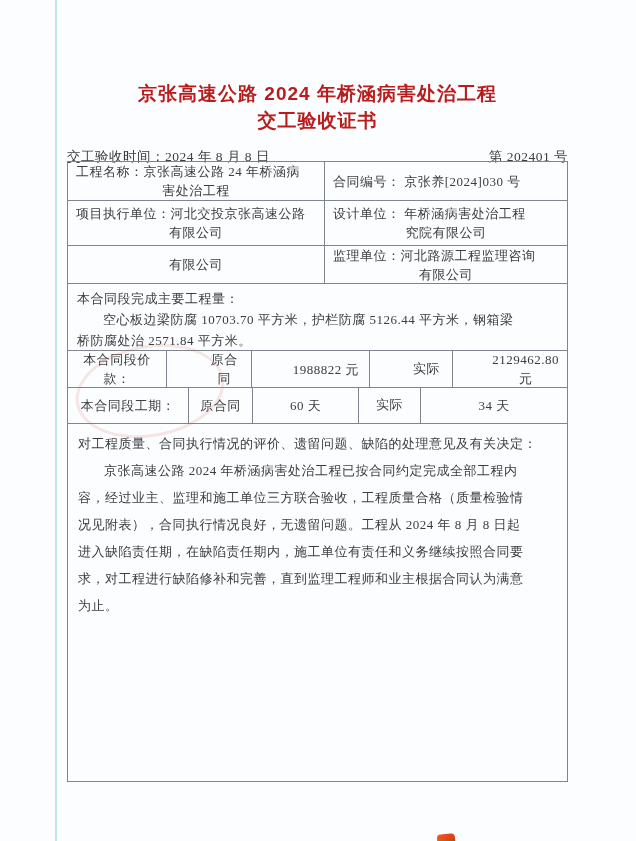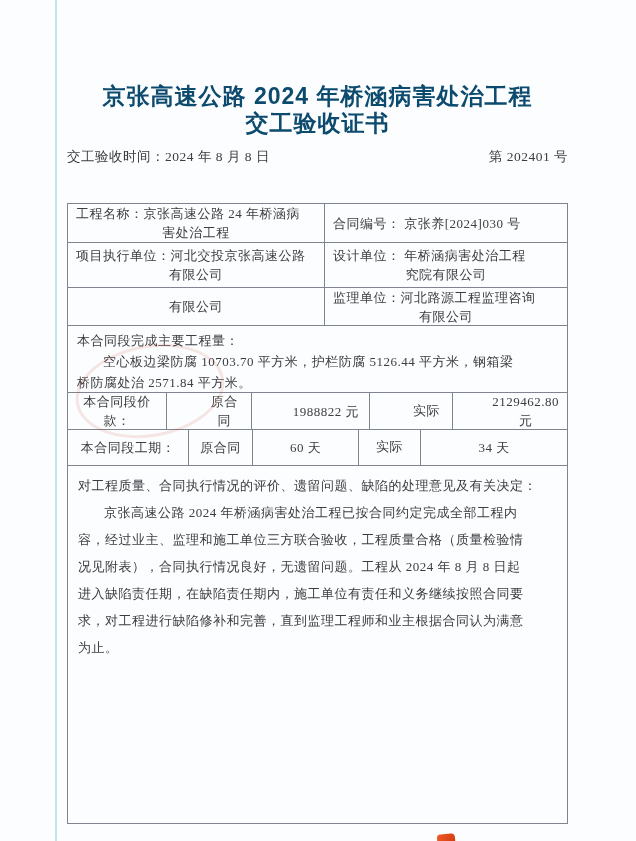--- a/index.html
+++ b/index.html
@@ -17,35 +17,35 @@
     position:absolute; left:55px; top:0; width:2px; height:841px;
     background:rgba(168,217,233,0.75);
   }
   .doc {
     position:absolute; left:67px; top:0; width:501px; height:841px;
   }
   .title {
     position:absolute; left:0; width:501px;
     text-align:center;
     font-family:"Liberation Sans","DejaVu Sans",sans-serif;
-    font-weight:700; color:#0c4a6e;
-    font-size:23px; letter-spacing:1px;
+    font-weight:700; color:#b91c1c;
+    font-size:19px; letter-spacing:1px;
   }
   .title-1 { top:81px; }
   .title-2 { top:108px; }
   .meta {
     position:absolute; left:0; top:145px; width:501px; height:21px;
     display:flex; justify-content:space-between; align-items:flex-end;
     font-size:13.5px; letter-spacing:0.5px;
   }
   .tbl {
     position:absolute; left:0; top:161px; width:501px; height:621px;
     border:1px solid #7e858e;
     display:flex; flex-direction:column;
-    font-size:13px; letter-spacing:0.5px;margin-top:42px;
+    font-size:13px; letter-spacing:0.5px;
   }
   .row { display:flex; border-bottom:1px solid #7e858e; }
   .row:last-child { border-bottom:none; flex:1; }
   .r1 { height:39px; } .r2 { height:45px; } .r3 { height:38px; }
   .r4 { height:67px; } .r5 { height:37px;gap:31px; } .r6 { height:36px; }
   .cell {
     border-right:1px solid #7e858e;
     display:flex; flex-direction:column; justify-content:center;
     padding:1px 8px; line-height:19px;
   }

